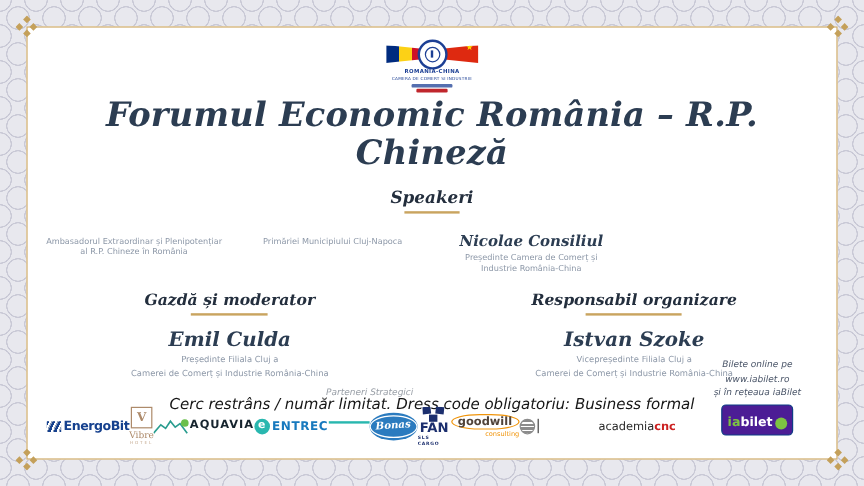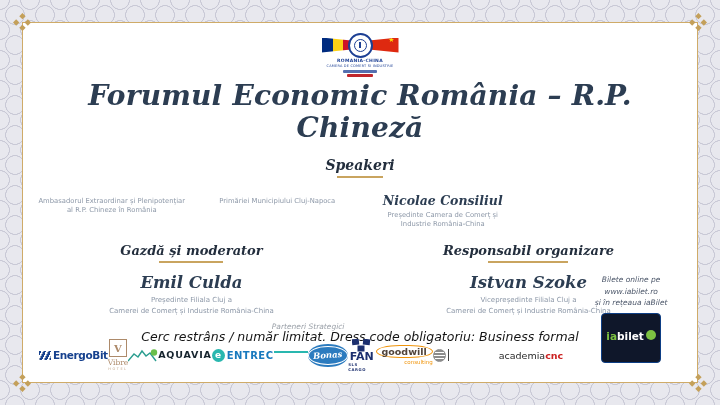--- a/index.html
+++ b/index.html
@@ -132,22 +132,22 @@
   
   .ac-icon{width:13px;height:13px;border-radius:50%;margin-right:2px;
     background:repeating-linear-gradient(180deg,#8c8c8c 0 2px,#ffffff 2px 3px);border:1px solid #8c8c8c;box-sizing:border-box;}
   .ac-bar{width:1px;height:12px;background:#444;margin-right:2px;}
   .ac-name{font-size:9.5px;color:#2a2a2a;margin-left:48px;}
   .ac-accent{font-size:9.5px;font-weight:bold;color:#cc2222;}
 
   
   .tickets{width:148px;display:flex;flex-direction:column;align-items:center;padding-bottom:12px;}
   .tk-line{font-size:7.5px;font-style:italic;color:#4a5568;line-height:1.5;text-align:center;}
-  .badge{margin-top:5px;background:#0f172a;border:1px solid #0d3e85;border-radius:4px;height:16px;
-    display:flex;align-items:flex-start;padding:16px 4px;}
+  .badge{margin-top:5px;background:#4c1d95;border:1px solid #0d3e85;border-radius:4px;height:16px;
+    display:flex;align-items:flex-end;padding:4px 4px;}
   .badge-ia{color:#7dc242;font-weight:bold;font-size:10.5px;}
   .badge-bilet{color:#ffffff;font-weight:bold;font-size:10.5px;}
   .badge-dot{width:10px;height:10px;border-radius:50%;background:#7dc242;margin-left:2px;}
 </style>
 </head>
 <body>
 
 <svg class="ornament orn-tl" viewBox="0 0 20 20">
     <g fill="#c4a05a">
       <rect x="8" y="1" width="5" height="5" transform="rotate(45 10.5 3.5)"></rect>

